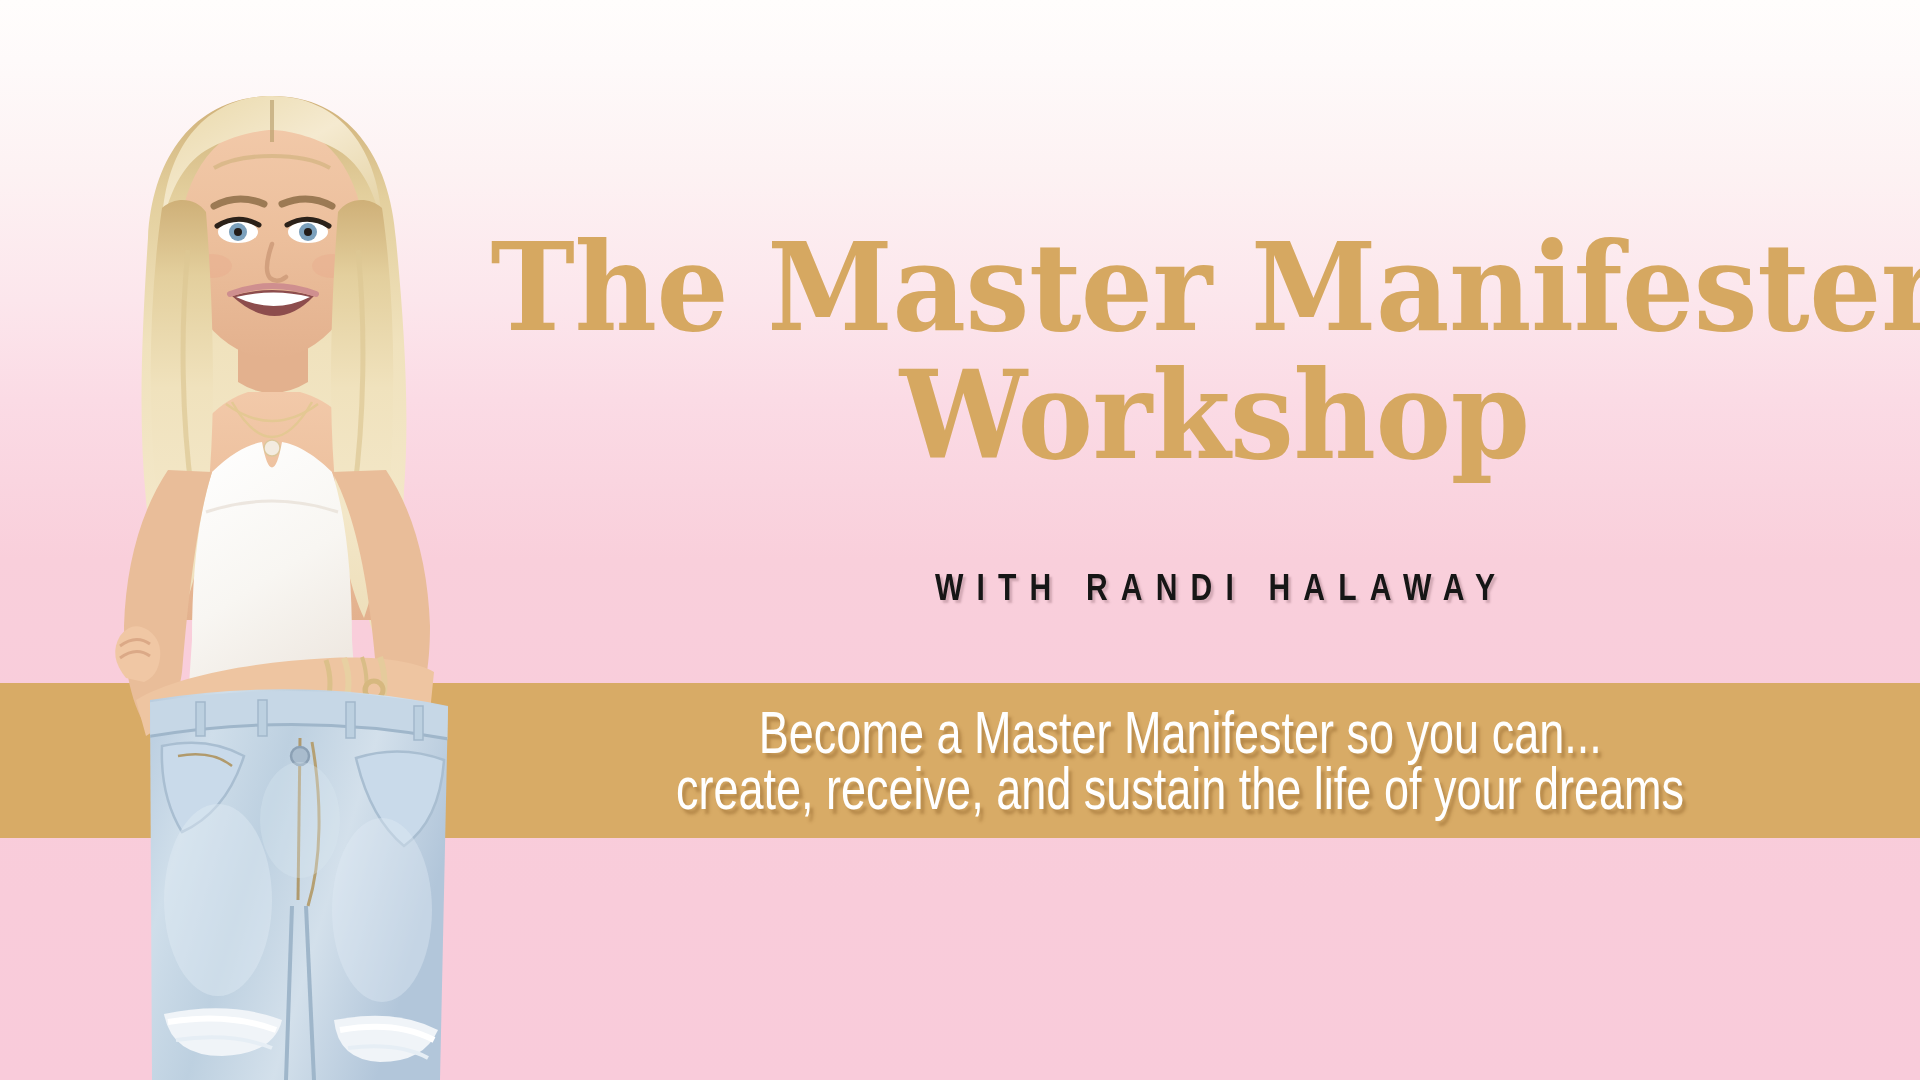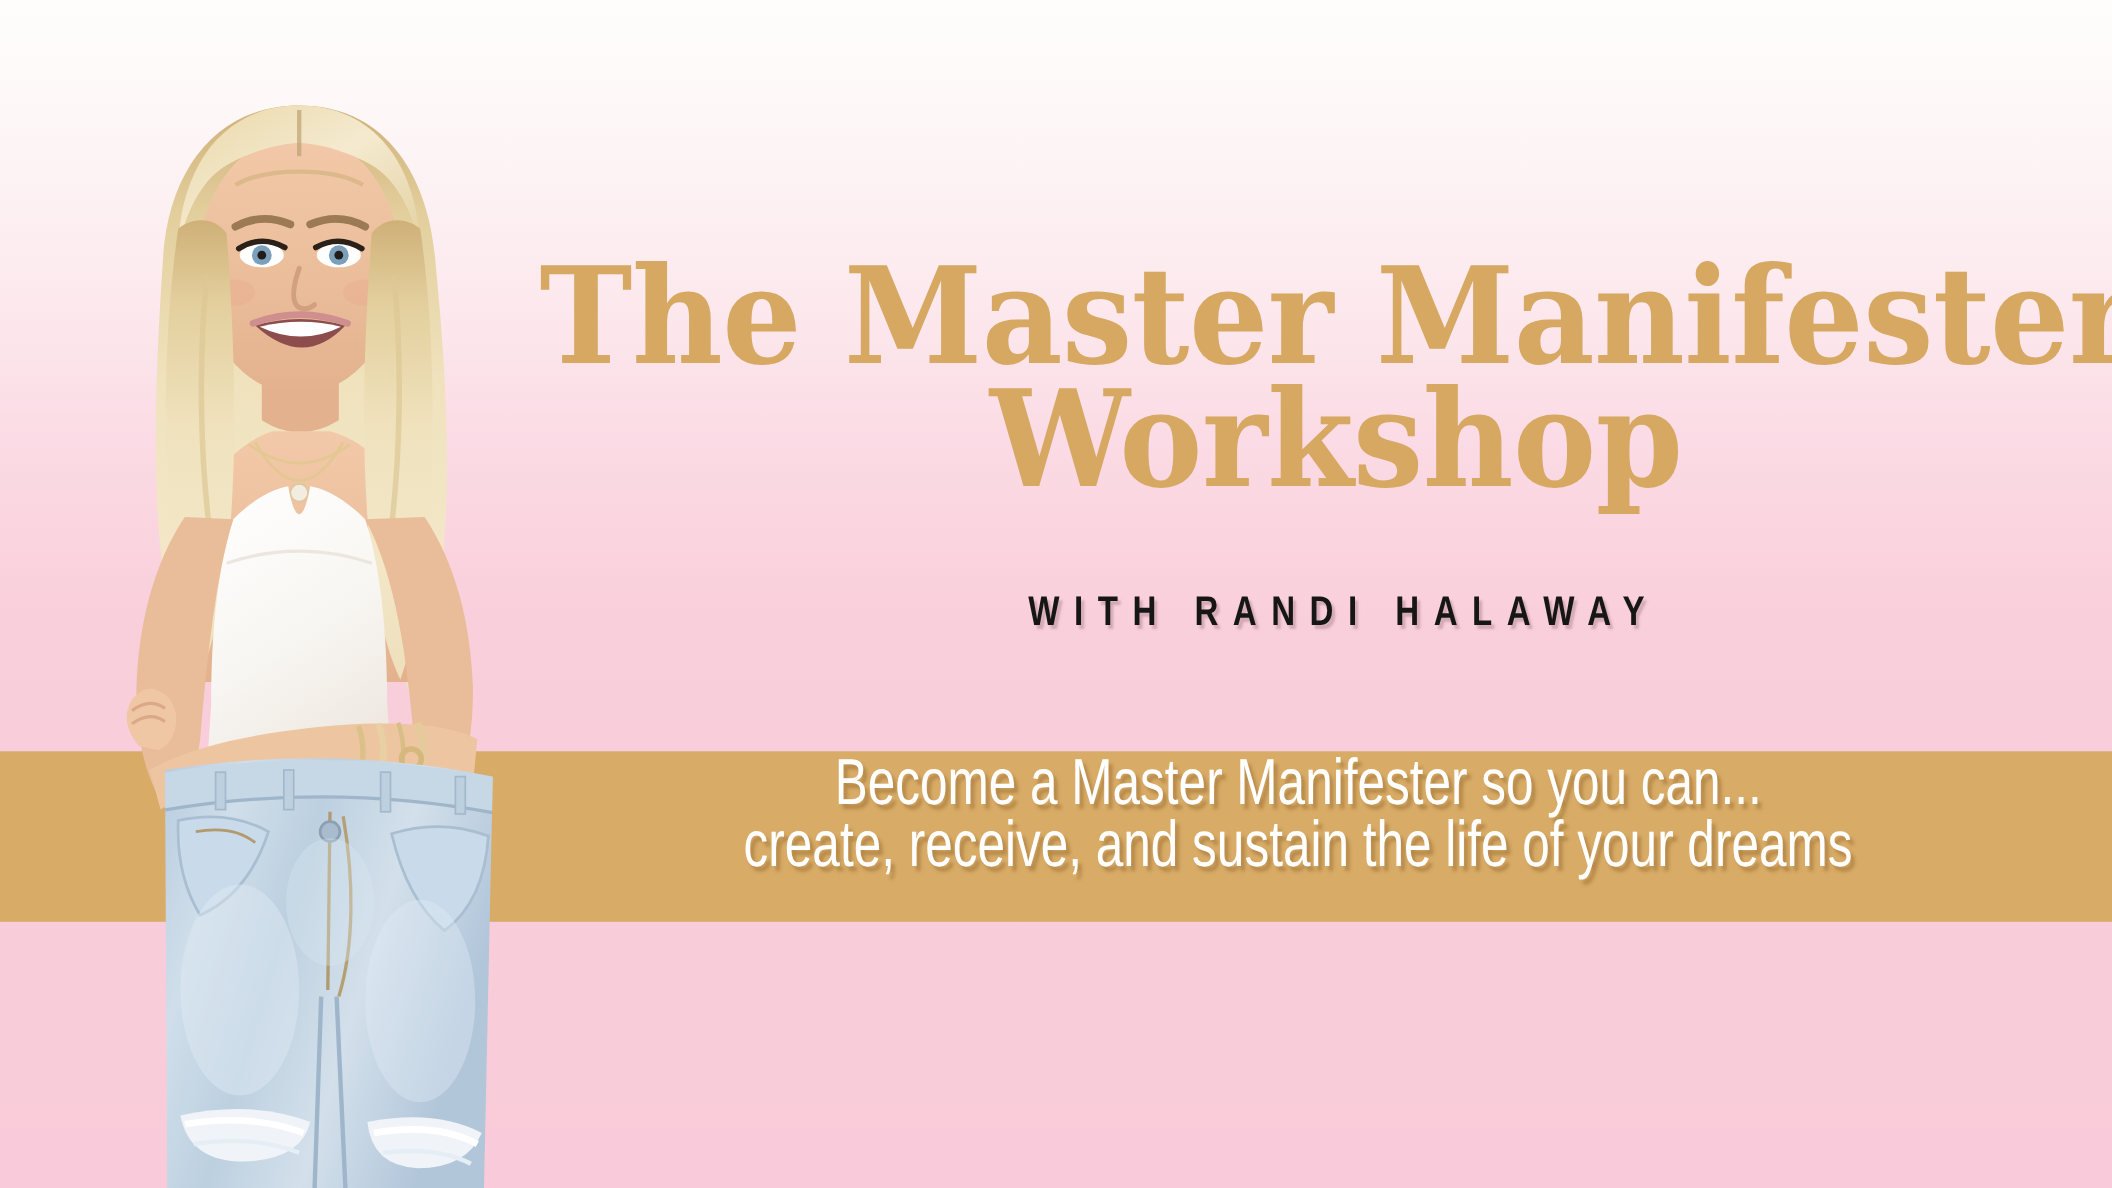--- a/index.html
+++ b/index.html
@@ -52,20 +52,21 @@
   #text-column {
     position:absolute;
     left:560px; top:0;
     width:1310px; height:683px;
     z-index:4;
     display:flex;
     flex-direction:column;
     align-items:center;
     justify-content:flex-start;
     padding-top:228px;
+    gap:16px;
   }
 
   .headline {
     font-family:"DejaVu Serif", "Liberation Serif", serif;
     font-weight:700;
     color:#d6a861;
     text-align:center;
     line-height:0.97;
     letter-spacing:-0.5px;
     white-space:nowrap;
@@ -95,20 +96,21 @@
 
   
   #band-copy {
     position:absolute;
     left:440px; top:683px;
     width:1480px; height:155px;
     z-index:5;
     display:flex;
     flex-direction:column;
     align-items:center;
+    justify-content:center;
     pointer-events:none;
   }
   .band-line {
     font-family:"Liberation Sans", sans-serif;
     font-weight:400;
     font-size:50px;
     color:#ffffff;
     line-height:1.12;
     white-space:nowrap;
     transform:scaleX(0.90) scaleY(1.18);

